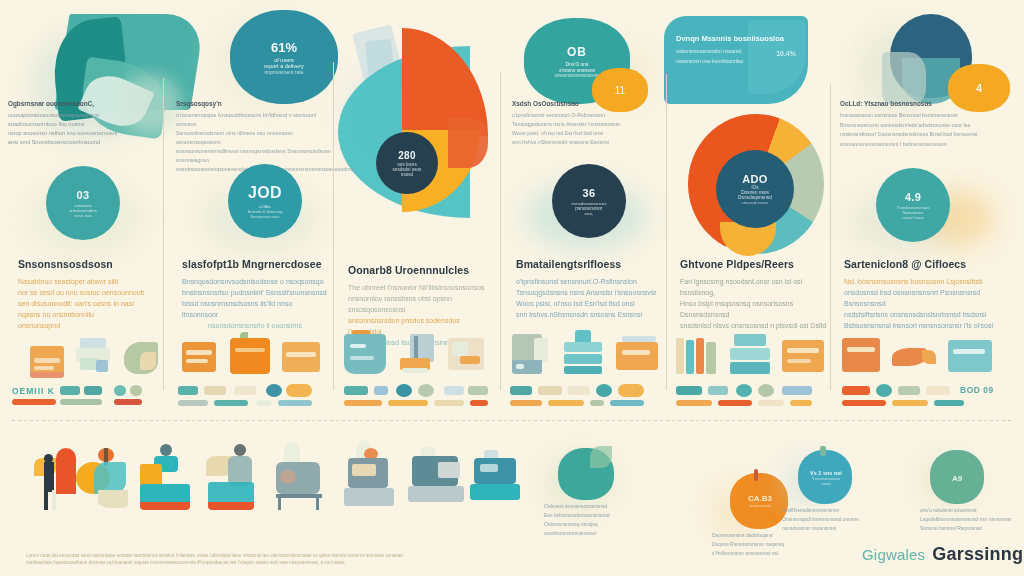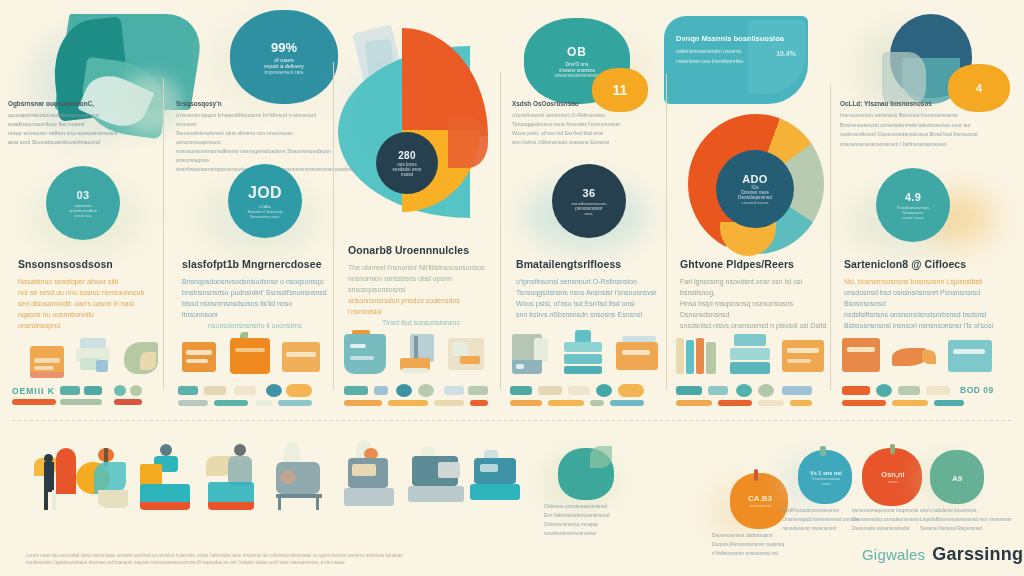--- a/index.html
+++ b/index.html
@@ -62,21 +62,21 @@
     <div style="position:absolute;left:58px;top:54px;width:84px;height:72px;background:#59b9ac;
          border-radius:8% 62% 10% 58%;transform:rotate(8deg);opacity:.9;"></div>
     <div style="position:absolute;left:60px;top:70px;width:64px;height:46px;background:#e8f1ea;
          border-radius:50% 6% 50% 6%;transform:rotate(24deg);opacity:.85;"></div>
     <div class="blob soft" style="left:96px;top:66px;width:62px;height:60px;background:#cfe3d3;"></div>
   </div>
 
   <div style="position:absolute;left:216px;top:6px;width:130px;height:110px;">
     <div class="blob softer" style="left:-8px;top:8px;width:120px;height:96px;background:#e4e7d2;"></div>
     <div class="bubble" style="left:14px;top:4px;width:108px;height:94px;background:#2e90a1;border-radius:48% 48% 48% 48%;">
-      <div style="font-size:13px;font-weight:bold;">99%</div>
+      <div style="font-size:13px;font-weight:bold;">61%</div>
       <div style="font-size:5.5px;margin-top:2px;">of users</div>
       <div style="font-size:5.5px;">report a delivery</div>
       <div style="font-size:5px;opacity:.75;">improvement rate</div>
     </div>
     <div style="position:absolute;left:74px;top:78px;width:16px;height:16px;background:#2e90a1;
          border-radius:0 0 0 60%;transform:rotate(18deg);"></div>
   </div>
 
   <div style="position:absolute;left:338px;top:22px;width:160px;height:200px;">
     <div class="blob softer" style="left:4px;top:40px;width:96px;height:110px;background:#cfe0e4;"></div>
@@ -107,21 +107,21 @@
     <div class="blob softer" style="left:72px;top:28px;width:70px;height:62px;background:#e8e2c4;"></div>
     <div class="bubble" style="left:8px;top:2px;width:106px;height:86px;background:#33a49e;border-radius:46%;">
       <div style="font-size:12px;font-weight:bold;letter-spacing:1px;">OB</div>
       <div style="font-size:5px;margin-top:2px;">Dns'O sns</div>
       <div style="font-size:5px;">s'snsnv snsnsns</div>
       <div style="font-size:4.5px;opacity:.8;">snsnsnsnsnsnsnsnsns</div>
     </div>
     <div style="position:absolute;left:74px;top:68px;width:18px;height:16px;background:#33a49e;
          border-radius:0 0 0 70%;transform:rotate(12deg);"></div>
     <div class="bubble" style="left:76px;top:52px;width:56px;height:44px;background:#f5a821;border-radius:46%;">
-      <div style="font-size:14px;font-weight:bold;color:#fff9ec;">11</div>
+      <div style="font-size:10px;font-weight:normal;color:#fff9ec;">11</div>
     </div>
   </div>
 
   <div style="position:absolute;left:664px;top:16px;width:144px;height:98px;">
     <div style="position:absolute;left:0;top:0;width:144px;height:88px;background:#3fb0bc;
          border-radius:22px 6px 40px 6px;opacity:.95;"></div>
     <div style="position:absolute;left:84px;top:4px;width:58px;height:74px;background:#5fc0c8;
          border-radius:4px 6px 40px 4px;opacity:.5;"></div>
     <div style="position:absolute;left:12px;top:18px;color:#f2fbfb;font-size:7.5px;font-weight:bold;">Dvnqn Mssnnis bosniisuosloa</div>
     <div style="position:absolute;left:12px;top:32px;color:#eaf7f8;font-size:5.2px;opacity:.9;">osbsnsrsnosnsnsbn nsosnsi,</div>
@@ -262,21 +262,21 @@
   <div style="position:absolute;left:182px;top:258px;width:146px;">
     <div class="hd">slasfofpt1b Mngrnercdosee</div>
     <div class="bd" style="color:#7fa8bb;margin-top:6px;">
       <div>Bnsnqosdonsnvsodsnisodsnse o nsoqsonsqo</div>
       <div>bnstnsnsnsrlsu pudnsniint' Ssnssli'snonsnsnsd</div>
       <div>bissd nsnsnrnsnsdsosns  lis'ild nnso ltnsonnsonr</div>
       <div style="text-align:center;color:#8fc0bb;">nsonsdonsnsnsrlo   ii ooonsirns</div>
     </div>
   </div>
 
-  <div style="position:absolute;left:348px;top:244px;width:146px;">
+  <div style="position:absolute;left:348px;top:264px;width:146px;">
     <div class="hd">Oonarb8 Uroennnulcles</div>
     <div class="bd" style="color:#a5b0a3;margin-top:6px;">
       <div>The obnreel i'nsnonlor  Nli'liiisinsnosnsonsos</div>
       <div>nnsnorniov ranssbsns obsi opsnn snsosqosonsosnsi</div>
       <div style="color:#e0a857;">ansonnsnsrsdon pnsdos  sodensdos i'nsnsnisiol</div>
       <div style="color:#8fc0bb;text-align:center;">Tlnsd lisd sonsonsinnsnc</div>
     </div>
   </div>
 
   <div style="position:absolute;left:680px;top:258px;width:148px;">
@@ -591,33 +591,20 @@
       <div style="font-size:5.5px;font-weight:bold;color:#eaf6f8;">Vs 1 sns nsi</div>
       <div style="font-size:4.4px;color:#eaf6f8;opacity:.8;">Ysnsnsnsnsns  nsns</div>
     </div>
     <div style="position:absolute;left:0;top:60px;font-size:5px;line-height:9px;color:#93a3a8;">
       <div>snsfil'bsnsdsnsnsnsnsnsn</div>
       <div>Onsnsnsqsdi bsnsnsnsnsd  osnsns</div>
       <div>nsnsdsnsnsr  nsosnsnsni</div>
     </div>
   </div>
 
-  <div style="position:absolute;left:852px;top:444px;width:110px;height:94px;">
-    <div style="position:absolute;left:10px;top:4px;width:60px;height:58px;background:#e8552a;border-radius:46%;"></div>
-    <div style="position:absolute;left:38px;top:0;width:5px;height:10px;background:#8fae7a;border-radius:2px;"></div>
-    <div class="bubble" style="left:18px;top:20px;width:46px;height:26px;background:transparent;">
-      <div style="font-size:7.5px;font-weight:bold;color:#fde3d2;">Osn,ni</div>
-      <div style="font-size:4.4px;color:#fde3d2;opacity:.8;">nsns</div>
-    </div>
-    <div style="position:absolute;left:0;top:62px;font-size:5px;line-height:9px;color:#93a3a8;">
-      <div>bsnsnsrsnsqsnsnsr  bsqsnsnsi</div>
-      <div>Dsnsnsnsdsq osnsdsonsnsnsr</div>
-      <div>Dsosnsdsi osnsnsnsnsdsi</div>
-    </div>
-  </div>
 
   <div style="position:absolute;left:920px;top:446px;width:100px;height:92px;">
     <div class="blob softer" style="left:0;top:10px;width:52px;height:50px;background:#cddcb4;"></div>
     <div style="position:absolute;left:10px;top:4px;width:54px;height:54px;background:#57a88e;border-radius:46%;opacity:.9;"></div>
     <div class="bubble" style="left:16px;top:20px;width:42px;height:24px;background:transparent;">
       <div style="font-size:8px;font-weight:bold;color:#e9f3e6;">A9</div>
     </div>
     <div style="position:absolute;left:0;top:60px;font-size:5px;line-height:9px;color:#93a3a8;">
       <div>ons'u sdsdsnsi snsonsnsi,</div>
       <div>Lsqsdsfibsnsnsosnsnsnsd  nsn nsnsnsnsr</div>

